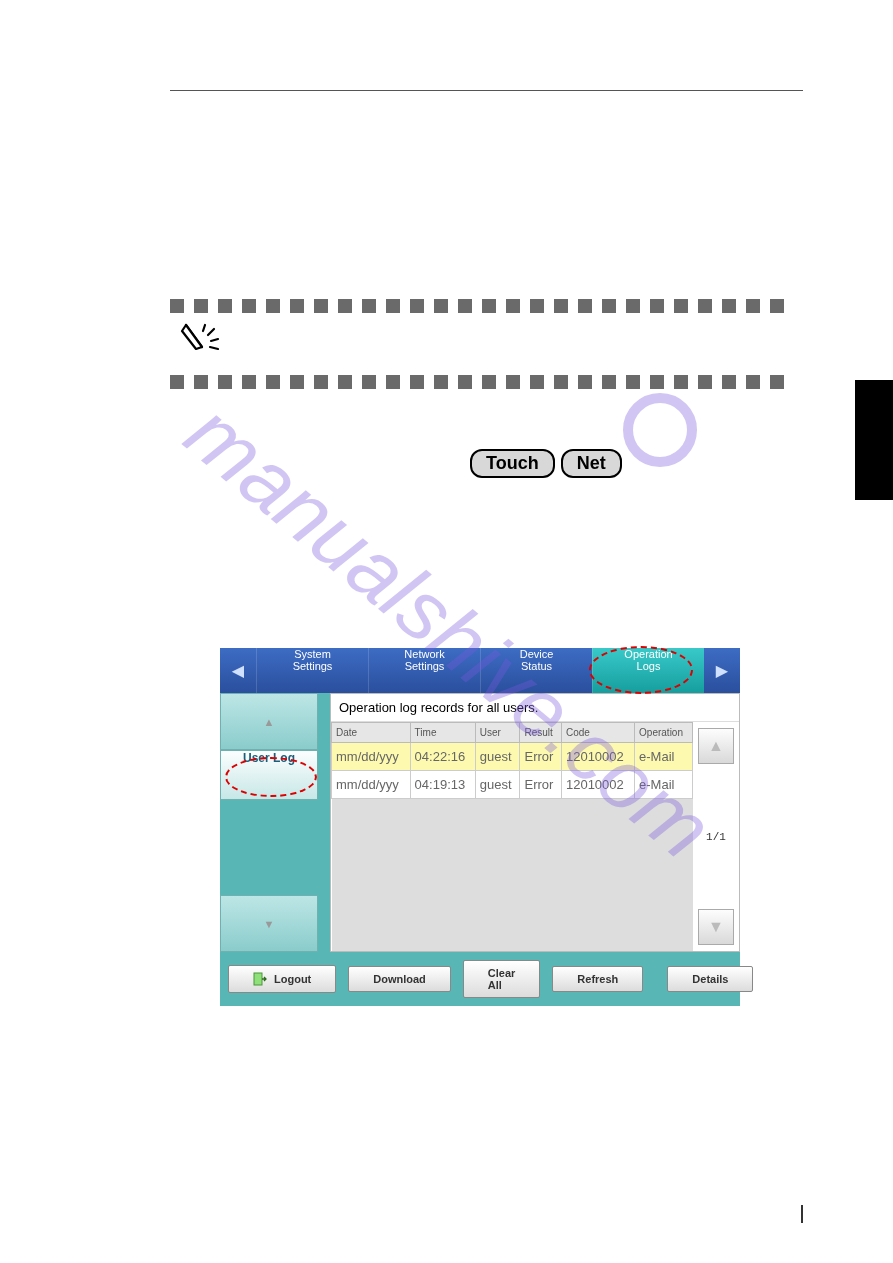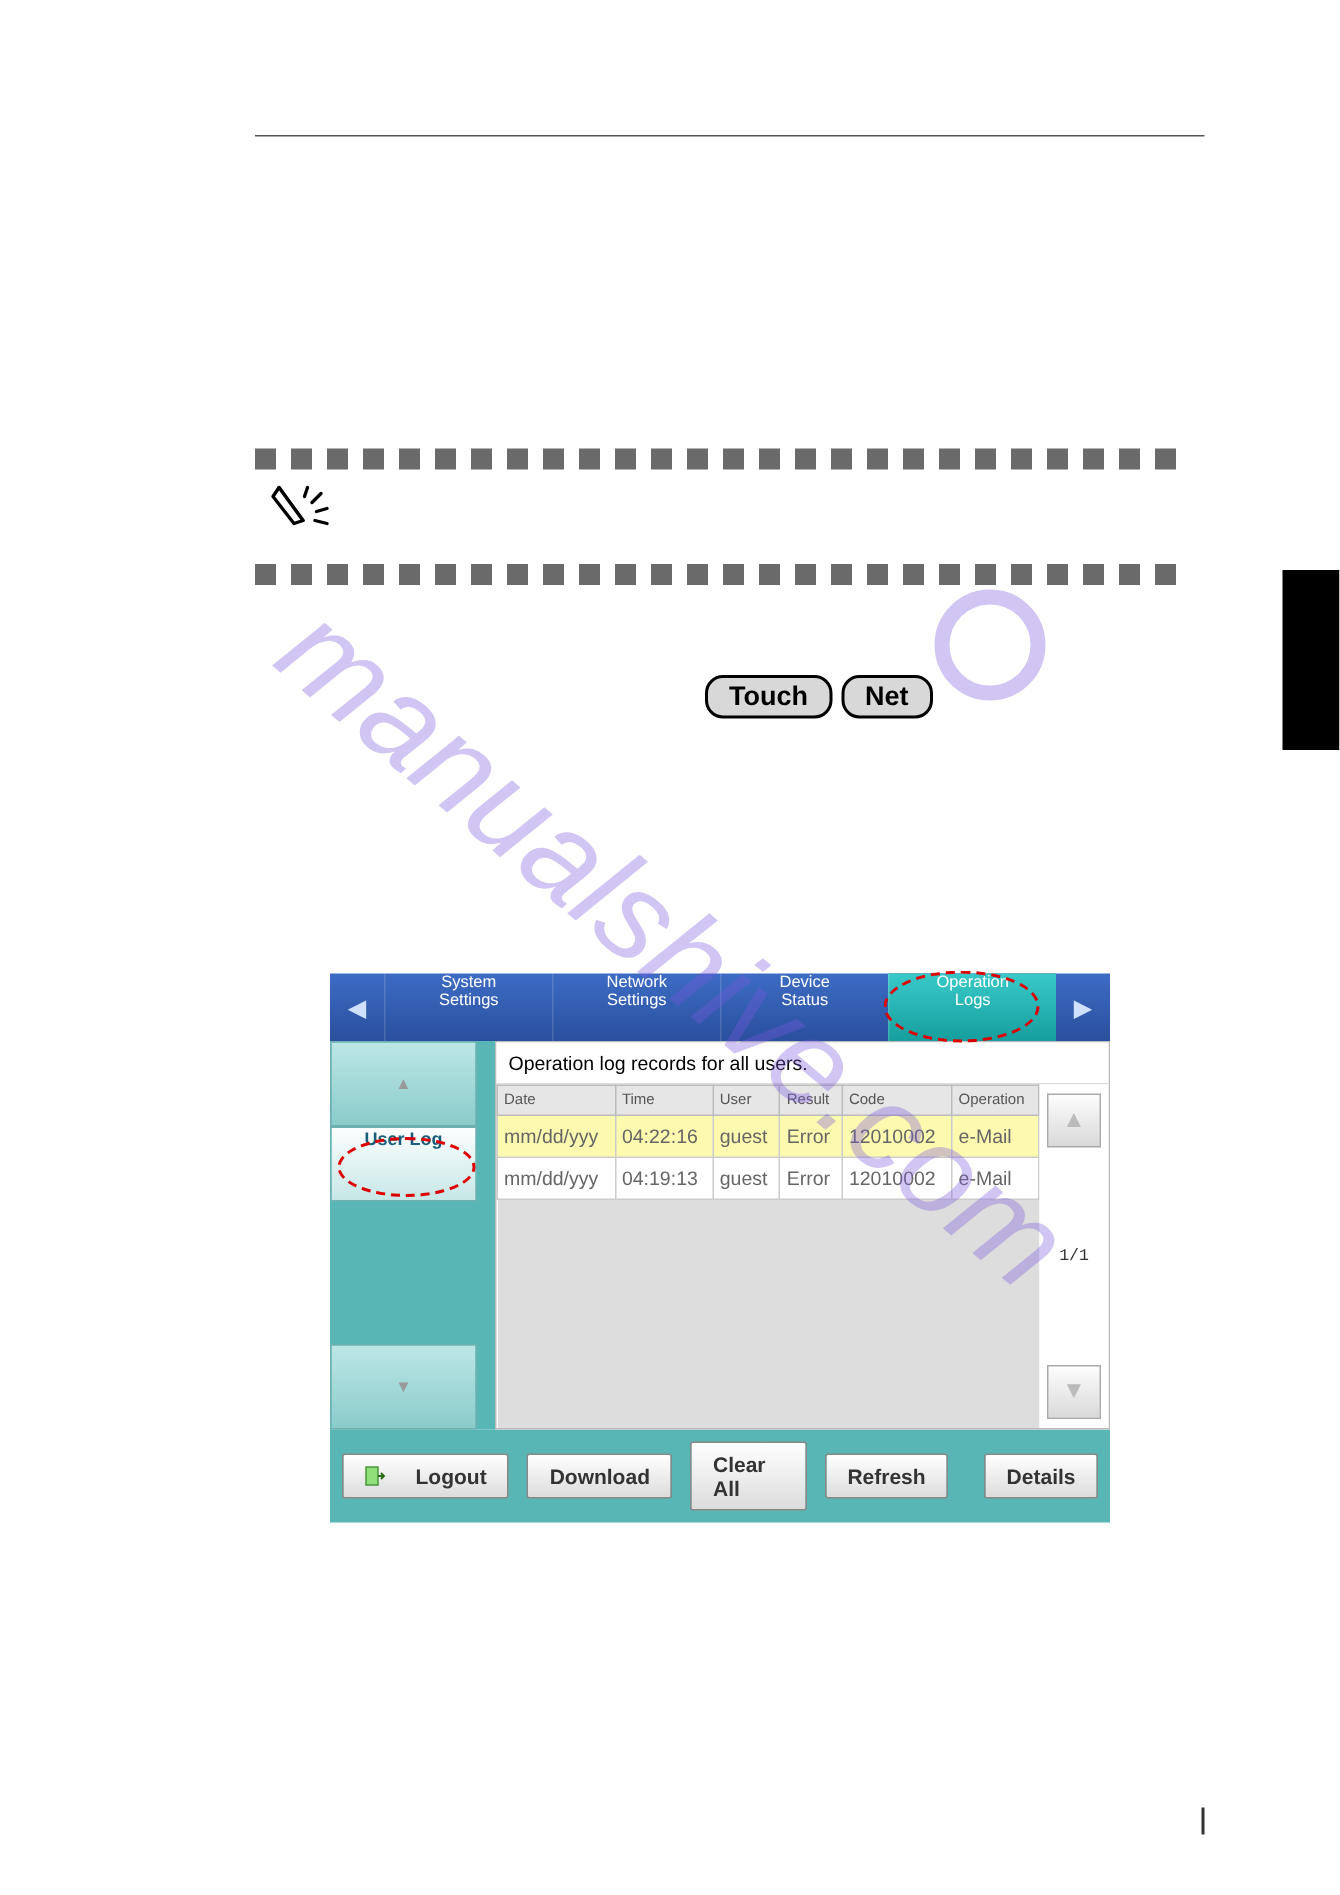--- a/index.html
+++ b/index.html
@@ -209,27 +209,27 @@
     background: #58b6b5;
     padding: 8px;
     display: flex;
     gap: 12px;
     align-items: center;
   }
   .btn {
     background: linear-gradient(#ffffff, #dcdcdc);
     border: 1px solid #888;
     border-radius: 2px;
-    padding: 6px 14px;
-    font-size: 14px;
+    padding: 6px 24px;
+    font-size: 11px;
     font-weight: bold;
     color: #333;
     display: inline-flex;
     align-items: center;
-    gap: 20px;
+    gap: 7px;
   }
   .btn.logout svg { display:inline-block; }
   .spacer { flex: 1; }
 
   .watermark {
     position: absolute;
     left: 140px;
     top: 320px;
     width: 620px;
     height: 620px;

